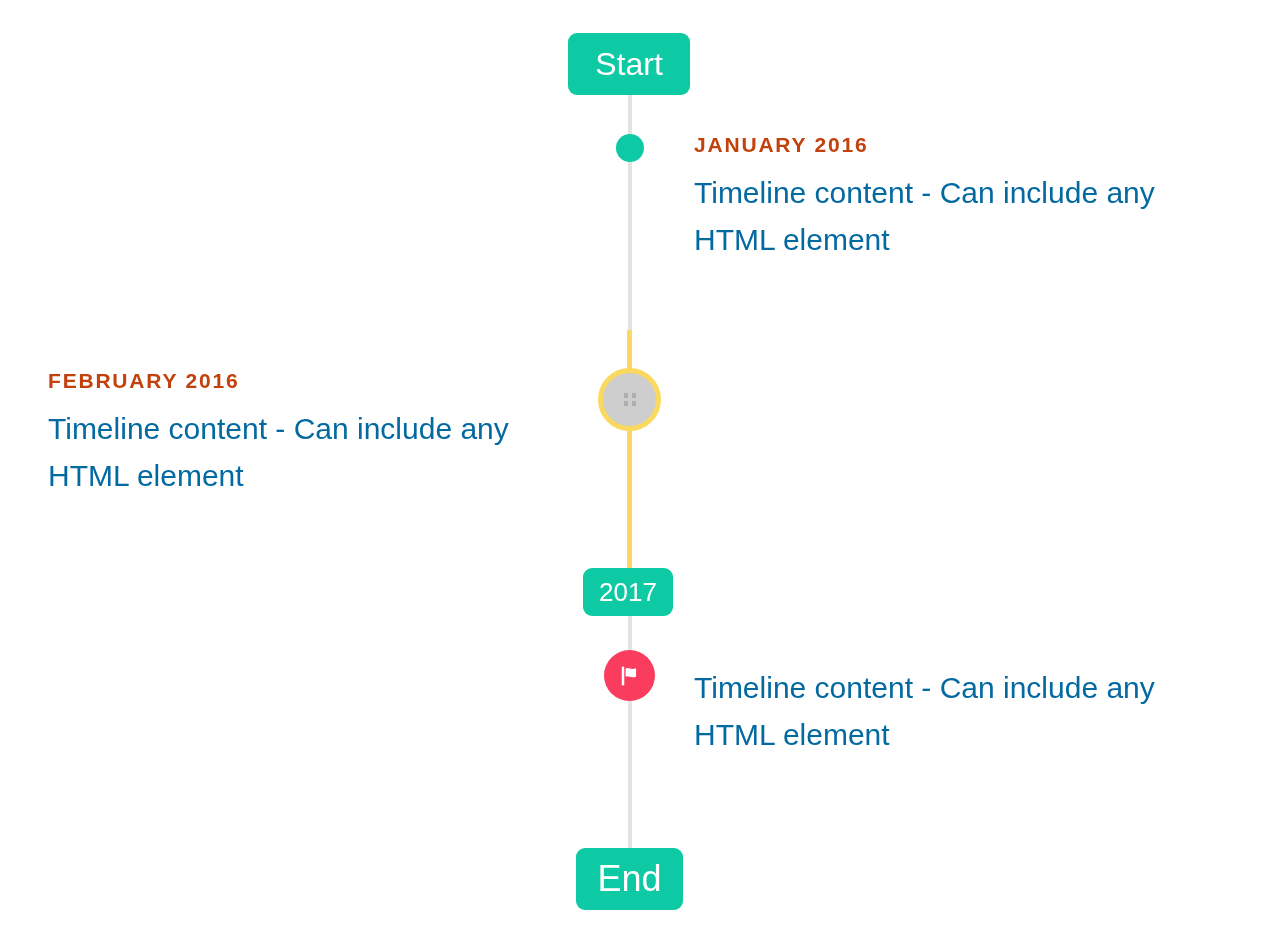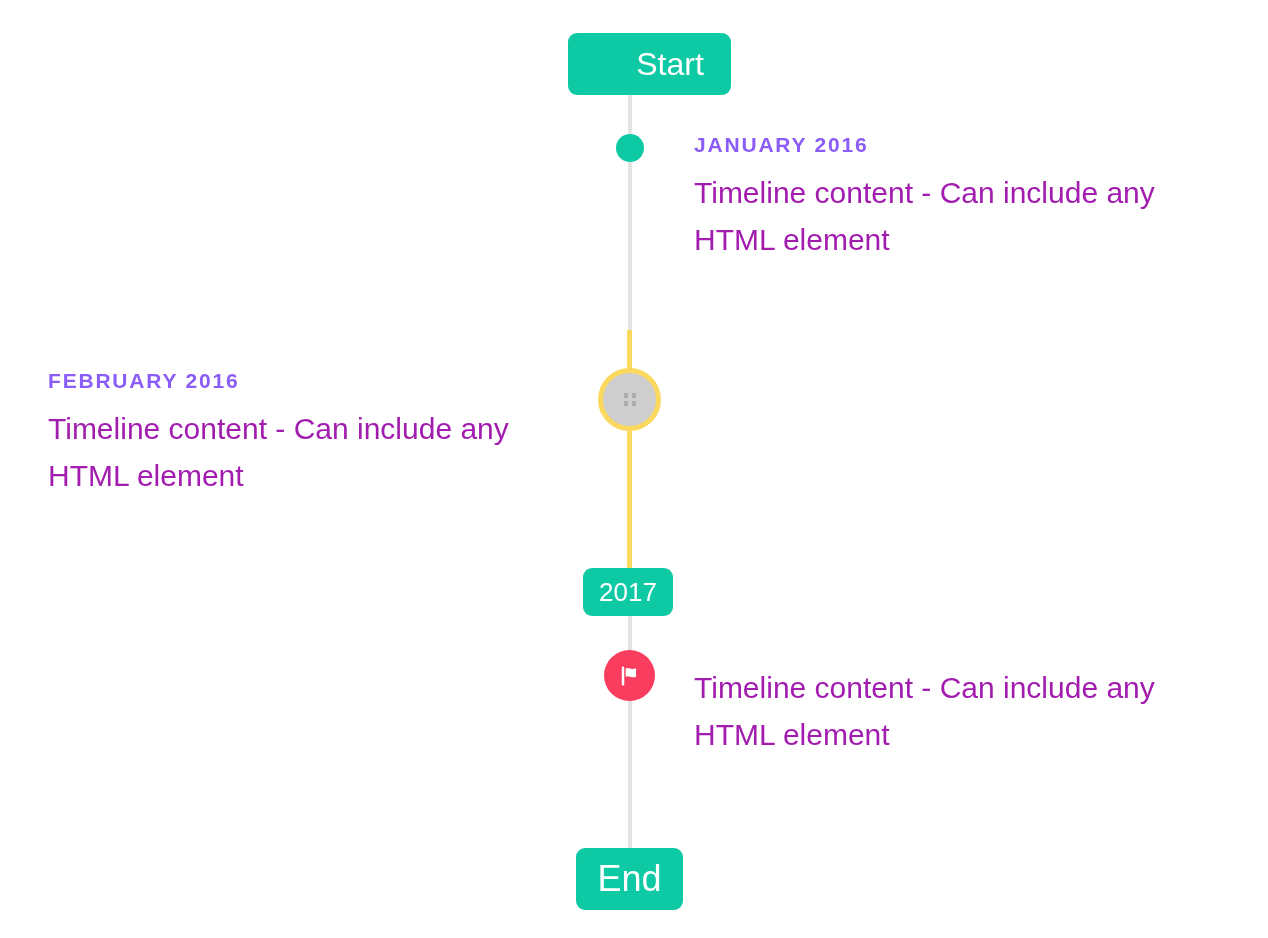--- a/index.html
+++ b/index.html
@@ -32,21 +32,21 @@
   .flag-badge {
     position: absolute;
     display: flex;
     align-items: center;
     justify-content: center;
     background: #0dc9a4;
     color: #ffffff;
     border-radius: 9px;
     z-index: 3;
   }
-  .flag-start { left: 568px; top: 33px;  width: 122px; height: 62px; font-size: 32px; padding-left: 41px; }
+  .flag-start { left: 568px; top: 33px;  width: 122px; height: 62px; font-size: 32px; }
   .flag-mid   { left: 583px; top: 568px; width: 90px;  height: 48px; font-size: 26px; }
   .flag-end   { left: 576px; top: 848px; width: 107px; height: 62px; font-size: 36px; }
 
   
   .marker { position: absolute; z-index: 2; }
   .marker-dot {
     left: 616px; top: 134px;
     width: 28px; height: 28px;
     border-radius: 50%;
     background: #0dc9a4;
@@ -81,28 +81,28 @@
   .marker-flag svg { width: 26px; height: 26px; }
 
   
   .item-body { position: absolute; z-index: 2; }
   .item-body.right { text-align: left; }
   .item-body.left  { }
   .item-title {
     font-size: 21px;
     font-weight: 700;
     letter-spacing: 1.8px;
-    color: #8b5cf6;
+    color: #c2410c;
     line-height: 22px;
   }
   .item-content {
     margin-top: 13px;
     font-size: 30px;
     line-height: 47px;
-    color: #a21caf;
+    color: #0369a1;
   }
   .item-jan { left: 694px; top: 134px; width: 522px; }
   .item-feb { right: 698px; top: 370px; width: 522px; }
   .item-mar { left: 694px; top: 651px; width: 522px; }
 </style>
 </head>
 <body>
 
 <div class="stage">
 

